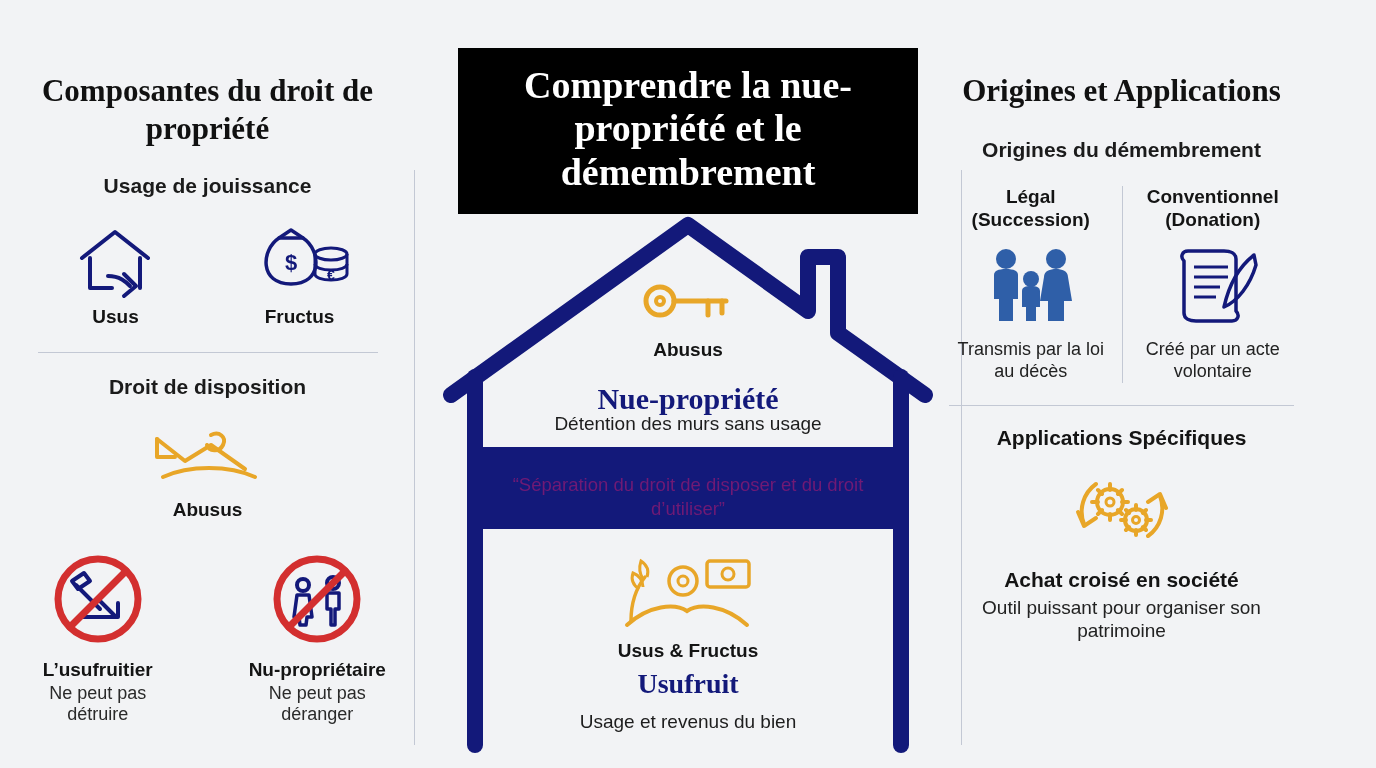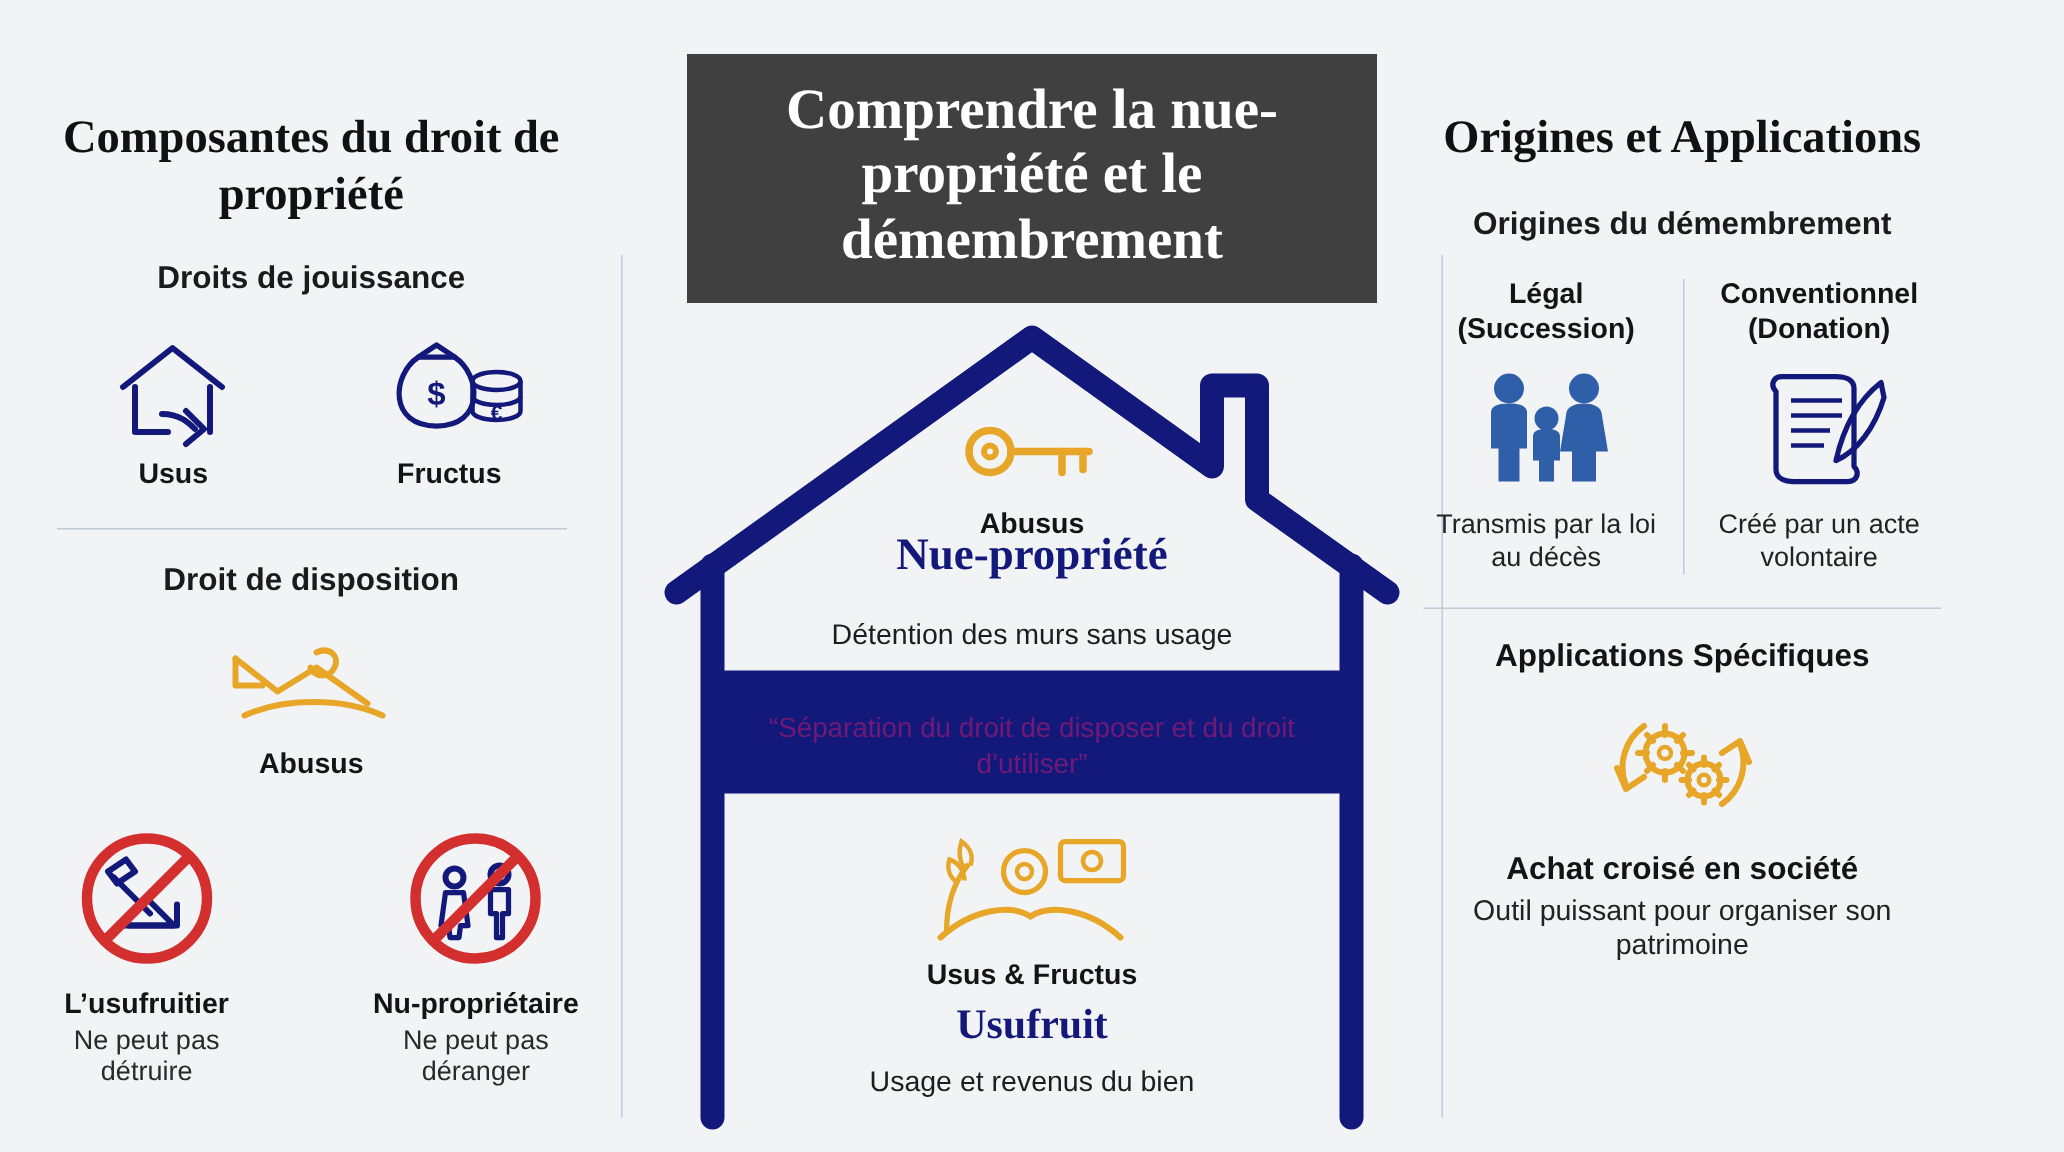--- a/index.html
+++ b/index.html
@@ -110,23 +110,23 @@
     font-size: 18px;
     line-height: 1.2;
     margin-top: 2px;
     color: #2a2a2a;
   }
 
   
   .main-title-box {
     position: absolute;
     left: 43px;
-    top: 36px;
+    top: 48px;
     width: 460px;
-    background: #404040;
+    background: #000000;
     padding: 16px 10px 20px;
     box-sizing: border-box;
   }
   .main-title {
     font-family: "Liberation Serif", serif;
     font-weight: bold;
     color: #ffffff;
     font-size: 38px;
     line-height: 1.14;
     text-align: center;
@@ -145,21 +145,21 @@
     width: 100%;
     text-align: center;
   }
   .t-abusus {
     top: 124px;
     font-size: 19px;
     font-weight: bold;
     color: #141414;
   }
   .t-nue {
-    top: 138px;
+    top: 167px;
     font-family: "Liberation Serif", serif;
     font-size: 30px;
     font-weight: bold;
     color: #13197a;
   }
   .t-nue-sub {
     top: 198px;
     font-size: 19px;
     color: #1d1d1d;
   }
@@ -244,21 +244,21 @@
 
 <div class="page">
 
   <div class="vdiv vdiv-left"></div>
   <div class="vdiv vdiv-right"></div>
 
   <div class="col col-left">
     <div class="left-inner">
       <h1 class="col-title left-title">Composantes du droit de propriété</h1>
 
-      <div class="sub-title">Droits de jouissance</div>
+      <div class="sub-title">Usage de jouissance</div>
 
       <div class="icon-pair">
         <div class="icon-cell">
           <svg width="96" height="80" viewBox="0 0 96 80">
             <path d="M14 38 L47 12 L80 38" fill="none" stroke="#13197a" stroke-width="4" stroke-linecap="round" stroke-linejoin="round"></path>
             <path d="M22 38 L22 68 L44 68" fill="none" stroke="#13197a" stroke-width="4" stroke-linecap="round" stroke-linejoin="round"></path>
             <path d="M72 38 L72 68" fill="none" stroke="#13197a" stroke-width="4" stroke-linecap="round"></path>
             <path d="M40 56 C52 56 58 62 62 66" fill="none" stroke="#13197a" stroke-width="4" stroke-linecap="round"></path>
             <path d="M56 54 L68 66 L56 76" fill="none" stroke="#13197a" stroke-width="4" stroke-linecap="round" stroke-linejoin="round"></path>
           </svg>

